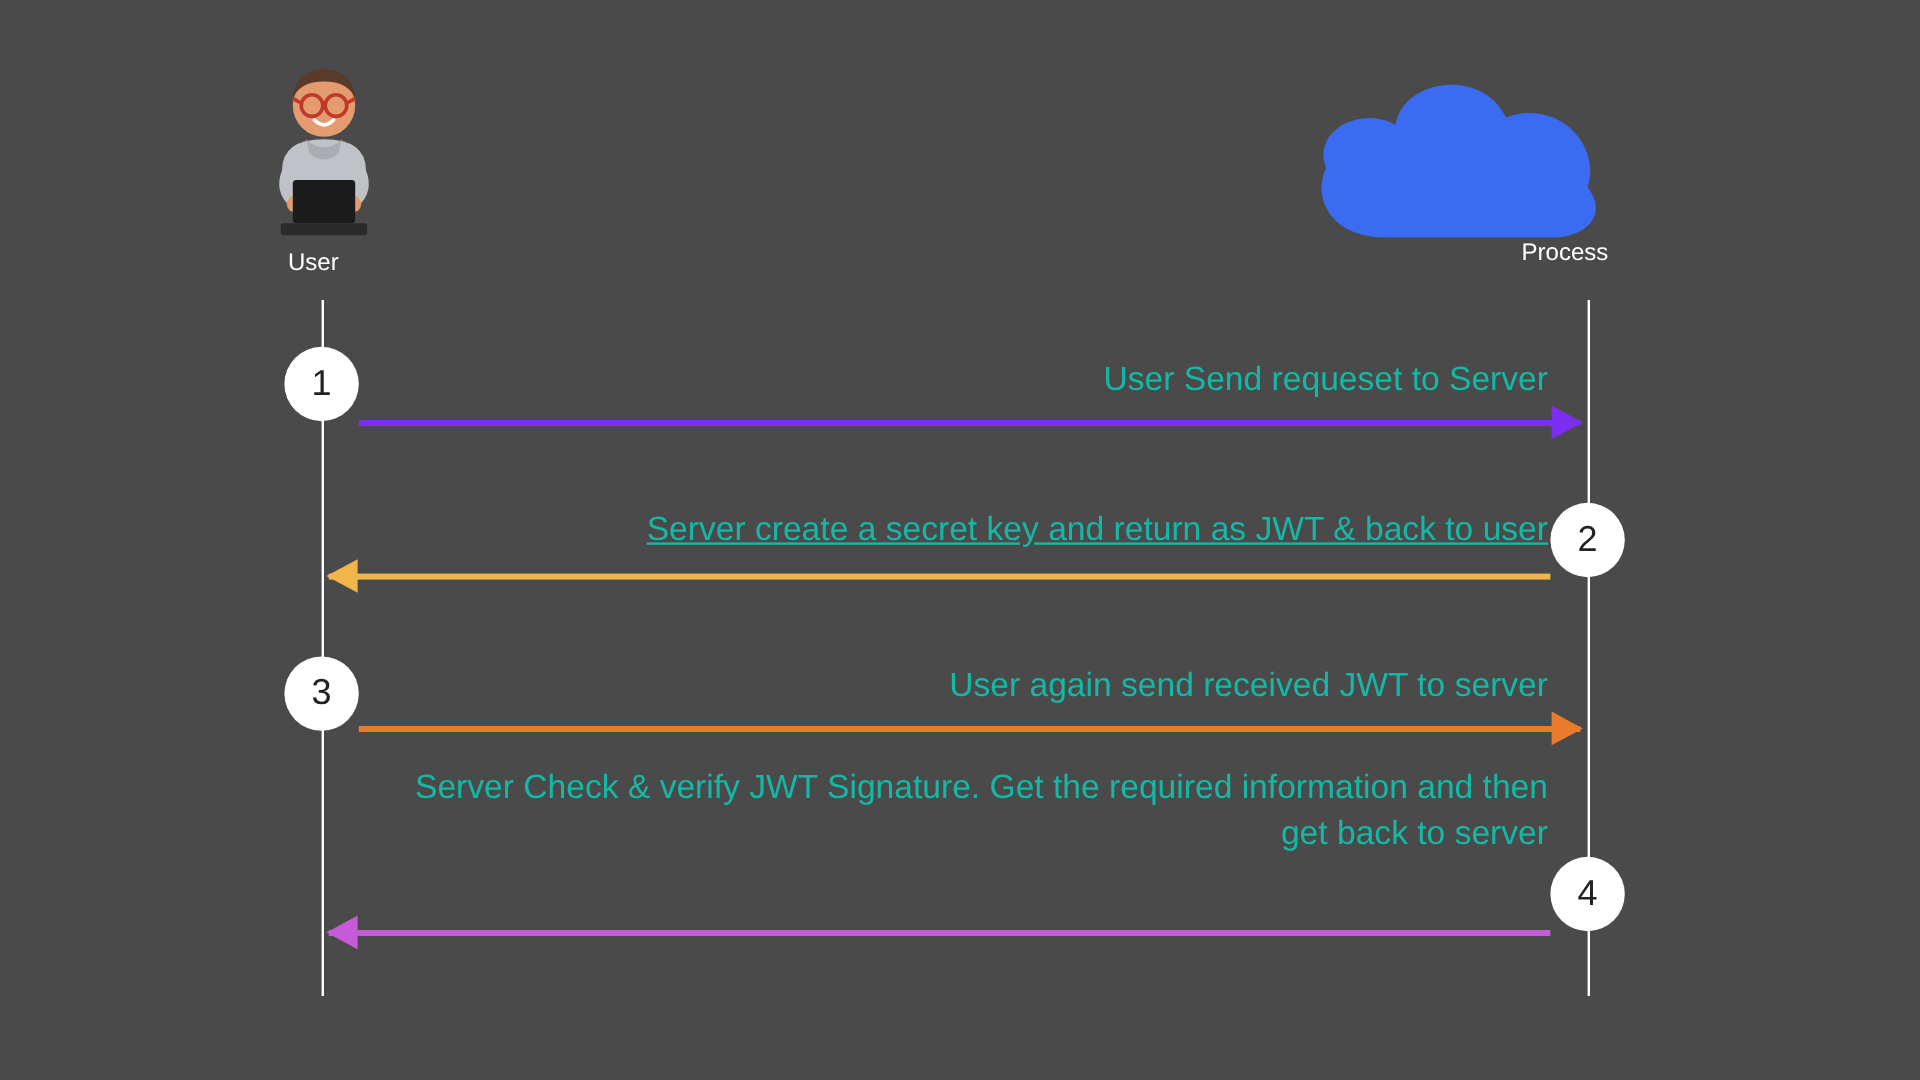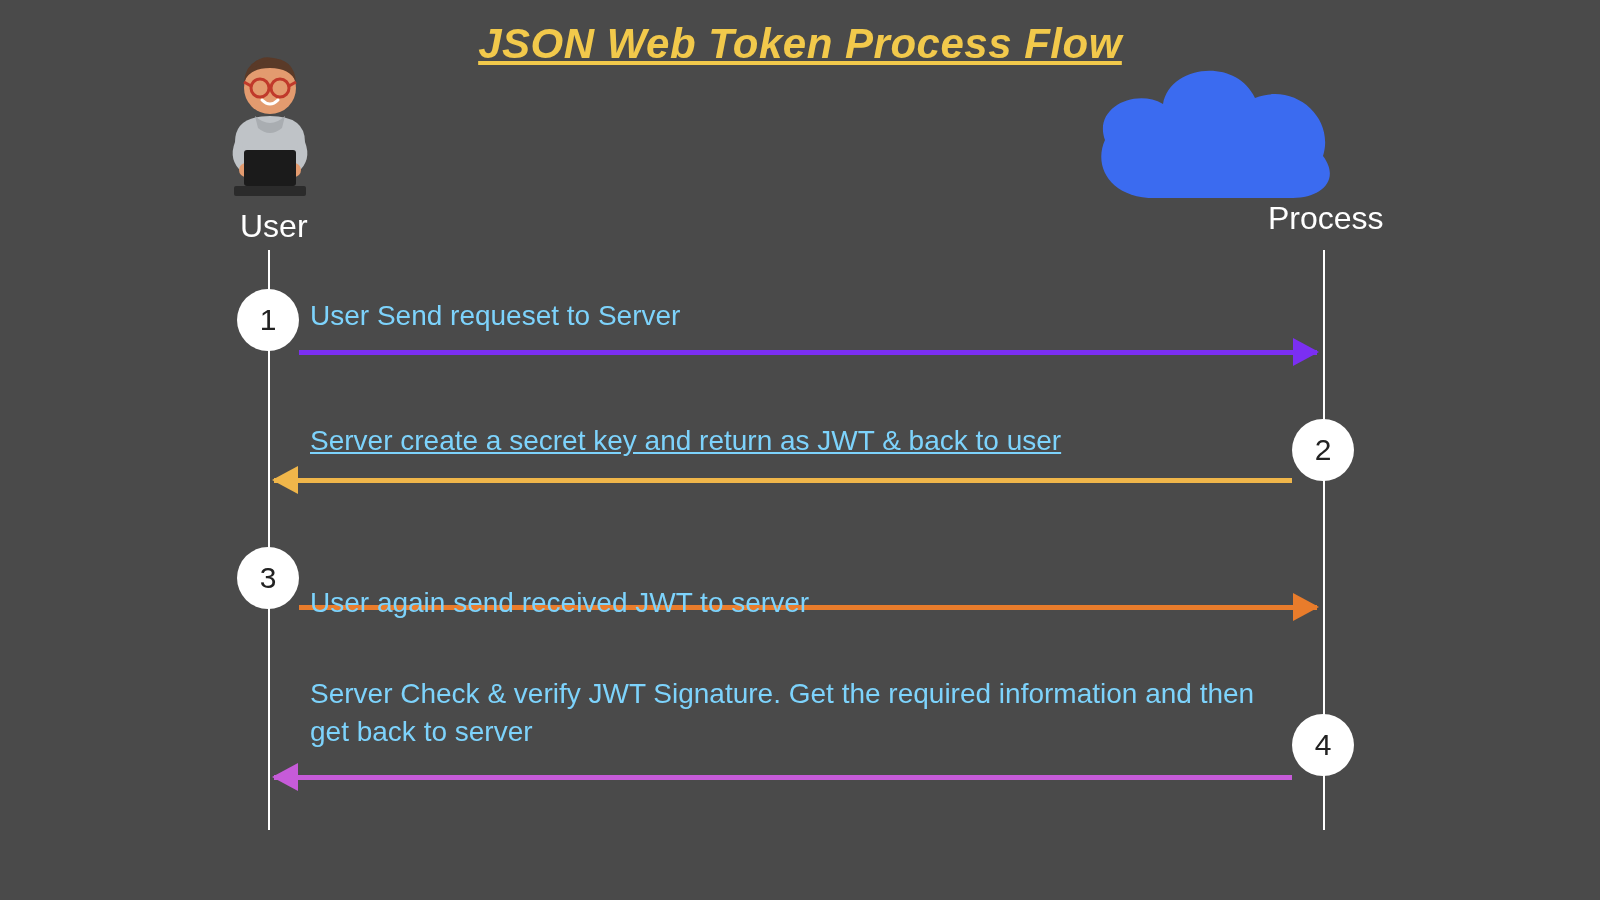--- a/index.html
+++ b/index.html
@@ -1,38 +1,37 @@
 <!DOCTYPE html>
 <html><head>
 <meta charset="utf-8">
 <style>
   html,body{margin:0;padding:0;width:1600px;height:900px;background:#4a4a4a;font-family:Arial,Helvetica,sans-serif;overflow:hidden}
   .canvas{position:relative;width:1600px;height:900px}
   .title{position:absolute;top:20px;left:0;right:0;text-align:center;color:#f2c94b;font-size:42px;font-weight:bold;font-style:italic;text-decoration:underline;letter-spacing:.5px}
   .user-illus{position:absolute;left:210px;top:50px;width:120px;height:150px}
   .cloud-icon{position:absolute;left:1085px;top:48px}
-  .lbl{position:absolute;color:#fff;font-size:32px}
+  .lbl{position:absolute;color:#fff;font-size:20px}
   .user-lbl{left:240px;top:208px}
   .server-lbl{left:1268px;top:200px}
   .lifeline{position:absolute;width:2px;background:#fff;top:250px;height:580px}
   .ll-user{left:268px}
   .ll-server{left:1323px}
   .step-circle{position:absolute;width:62px;height:62px;border-radius:50%;background:#fff;color:#222;font-size:30px;display:flex;align-items:center;justify-content:center;font-weight:400}
-  .arrow-label{position:absolute;color:#7dd3fc;font-size:28px;text-align:left;width:980px;left:310px}
+  .arrow-label{position:absolute;color:#14b8a6;font-size:28px;text-align:right;width:980px;left:310px}
   .arrow-label.wide{width:980px;line-height:1.35}
   .arrow{position:absolute;height:5px}
   .arrow.right::after{content:"";position:absolute;right:-2px;top:-12px;border-left:26px solid currentColor;border-top:14px solid transparent;border-bottom:14px solid transparent}
   .arrow.left::after{content:"";position:absolute;left:-2px;top:-12px;border-right:26px solid currentColor;border-top:14px solid transparent;border-bottom:14px solid transparent}
 </style>
 </head>
 <body>
 
 <div class="canvas">
 
-  <div class="title">JSON Web Token Process Flow</div>
 
   <div class="user-illus">
     <svg width="120" height="150" viewBox="0 0 120 150">
 
       <circle cx="60" cy="38" r="26" fill="#E39B6F"></circle>
 
       <path d="M34 32 Q36 8 60 8 Q84 8 86 32 Q80 18 60 18 Q40 18 34 32 Z" fill="#5A3A28"></path>
       <path d="M40 18 Q50 2 70 10 Q60 6 52 14 Z" fill="#5A3A28"></path>
 
       <circle cx="50" cy="38" r="9" fill="none" stroke="#C0392B" stroke-width="3"></circle>
@@ -75,18 +74,18 @@
 
   <div id="steps">
       <div class="step-circle" style="left: 237px; top: 289px;">1</div>
       <div class="arrow right" style="background: rgb(123, 47, 242); color: rgb(123, 47, 242); left: 299px; width: 1018px; top: 350px;"></div>
       <div class="arrow-label" style="top: 300px;">User Send requeset to Server</div>
       <div class="step-circle" style="left: 1292px; top: 419px;">2</div>
       <div class="arrow left" style="background: rgb(240, 182, 74); color: rgb(240, 182, 74); left: 274px; width: 1018px; top: 478px;"></div>
       <div class="arrow-label" style="top: 425px; text-decoration: underline;">Server create a secret key and return as JWT &amp; back to user</div>
       <div class="step-circle" style="left: 237px; top: 547px;">3</div>
       <div class="arrow right" style="background: rgb(233, 124, 43); color: rgb(233, 124, 43); left: 299px; width: 1018px; top: 605px;"></div>
-      <div class="arrow-label" style="top: 587px;">User again send received JWT to server</div>
+      <div class="arrow-label" style="top: 555px;">User again send received JWT to server</div>
       <div class="step-circle" style="left: 1292px; top: 714px;">4</div>
       <div class="arrow left" style="background: rgb(198, 91, 217); color: rgb(198, 91, 217); left: 274px; width: 1018px; top: 775px;"></div>
-      <div class="arrow-label wide" style="top: 675px;">Server Check &amp; verify JWT Signature. Get the required information and then get back to server</div>
+      <div class="arrow-label wide" style="top: 637px;">Server Check &amp; verify JWT Signature. Get the required information and then get back to server</div>
     </div>
 </div>
 
 </body></html>

